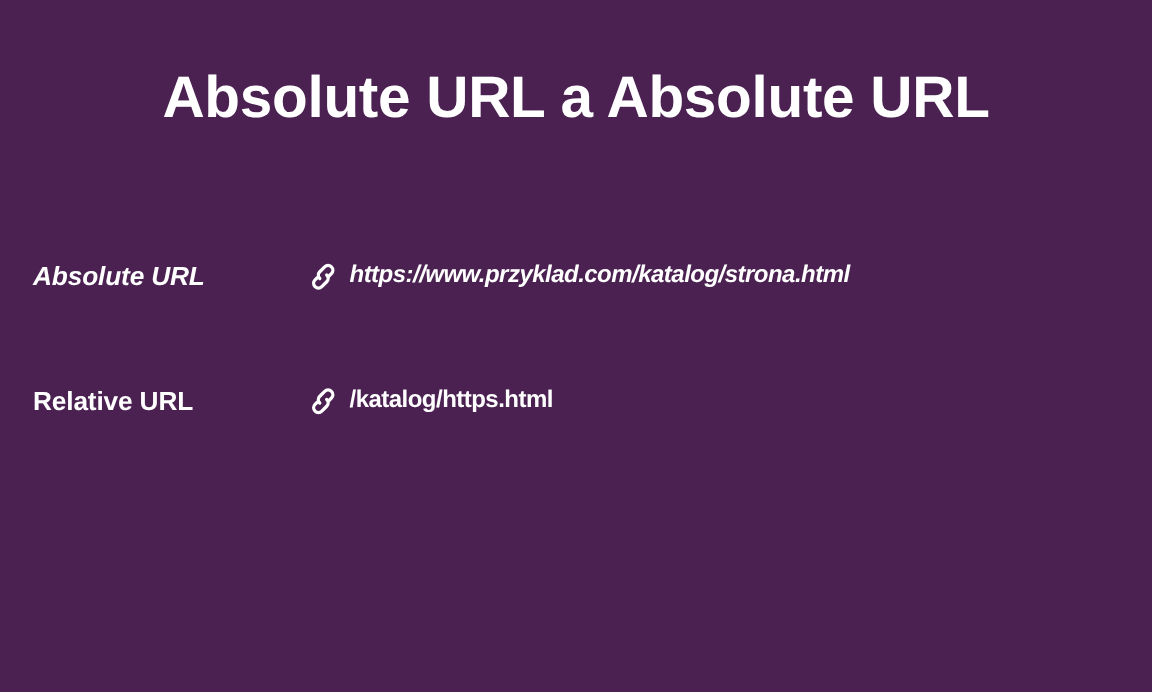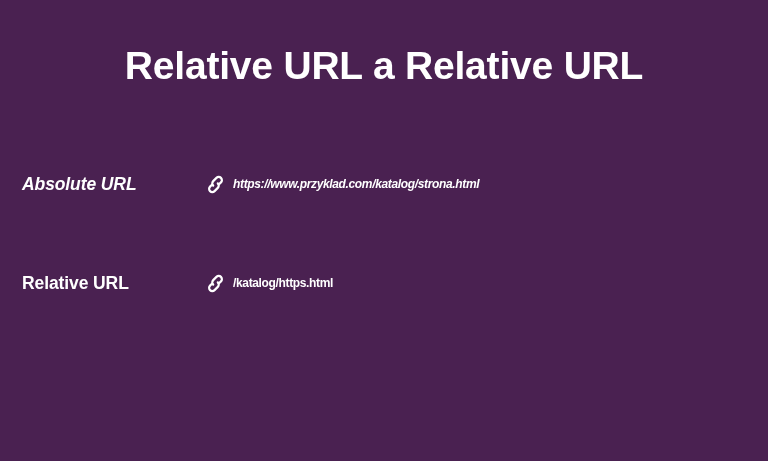--- a/index.html
+++ b/index.html
@@ -42,21 +42,21 @@
   
   .row {
     position: absolute;
     left: 0;
     width: 768px;
     height: 30px;
     display: flex;
     align-items: center;
   }
   .row-absolute { top: 169px; font-style: italic; }
-  .row-relative { top: 268px; }
+  .row-relative { top: 252px; }
 
   .row-label {
     position: absolute;
     left: 22px;
     top: 0;
     height: 30px;
     line-height: 30px;
     color: #ffffff;
     font-size: 17.5px;
     font-weight: 700;
@@ -78,32 +78,32 @@
     height: 23px;
   }
 
   .row-value {
     position: absolute;
     left: 233px;
     top: 0;
     height: 30px;
     line-height: 30px;
     color: #ffffff;
-    font-size: 12px;
+    font-size: 16px;
     font-weight: 700;
     letter-spacing: -0.35px;
     white-space: nowrap;
   }
 </style>
 </head>
 <body>
 
 <div class="slide">
 
-  <div class="title">Relative URL a Relative URL</div>
+  <div class="title">Absolute URL a Absolute URL</div>
 
   <div class="row row-absolute">
     <span class="row-label">Absolute URL</span>
 
     <span class="link-icon">
       <svg viewBox="0 0 24 24" xmlns="http://www.w3.org/2000/svg" aria-hidden="true">
         <g fill="none" stroke="#ffffff" stroke-width="2.3" stroke-linecap="round" stroke-linejoin="round">
           <path d="M9.6 13.2 C8.3 11.9 8.3 9.8 9.6 8.5 L13.0 5.1 C14.3 3.8 16.4 3.8 17.7 5.1 C19.0 6.4 19.0 8.5 17.7 9.8 L16.0 11.5"></path>
           <path d="M14.4 10.8 C15.7 12.1 15.7 14.2 14.4 15.5 L11.0 18.9 C9.7 20.2 7.6 20.2 6.3 18.9 C5.0 17.6 5.0 15.5 6.3 14.2 L8.0 12.5"></path>
         </g>

